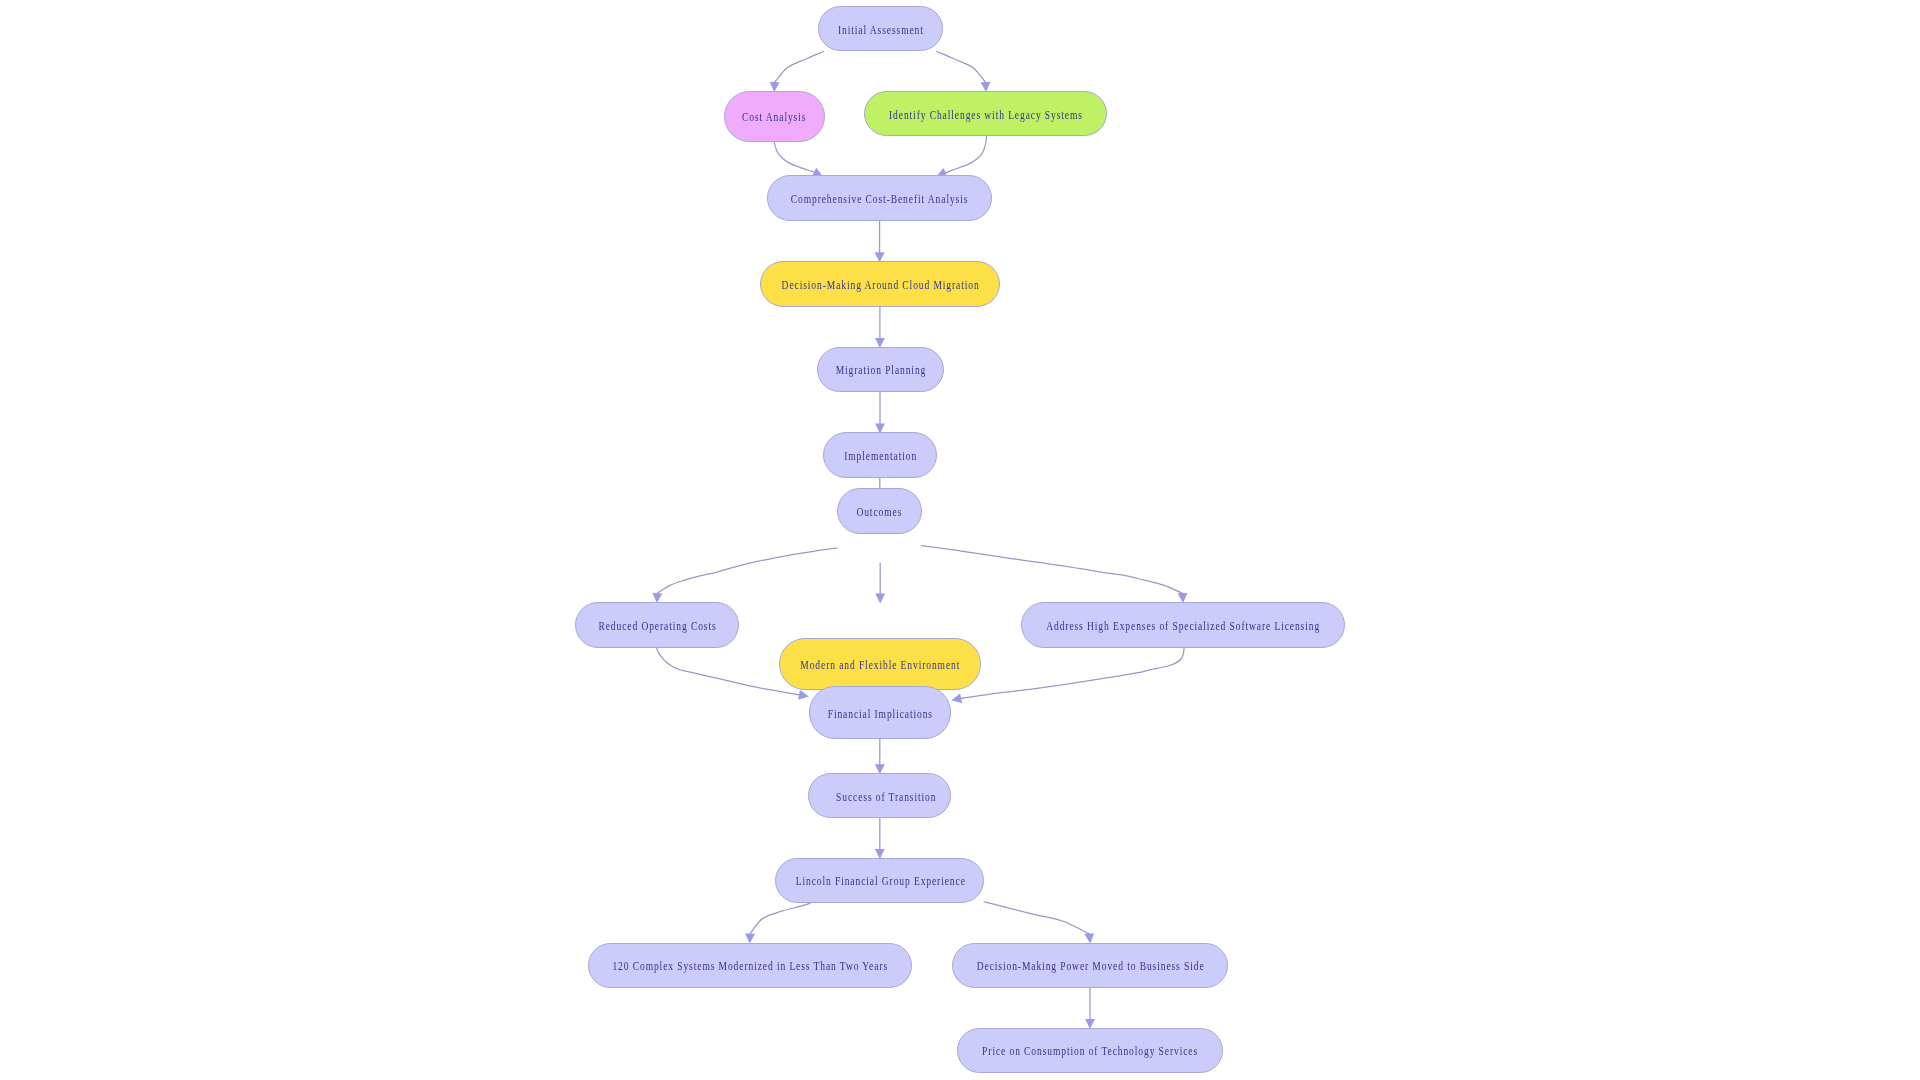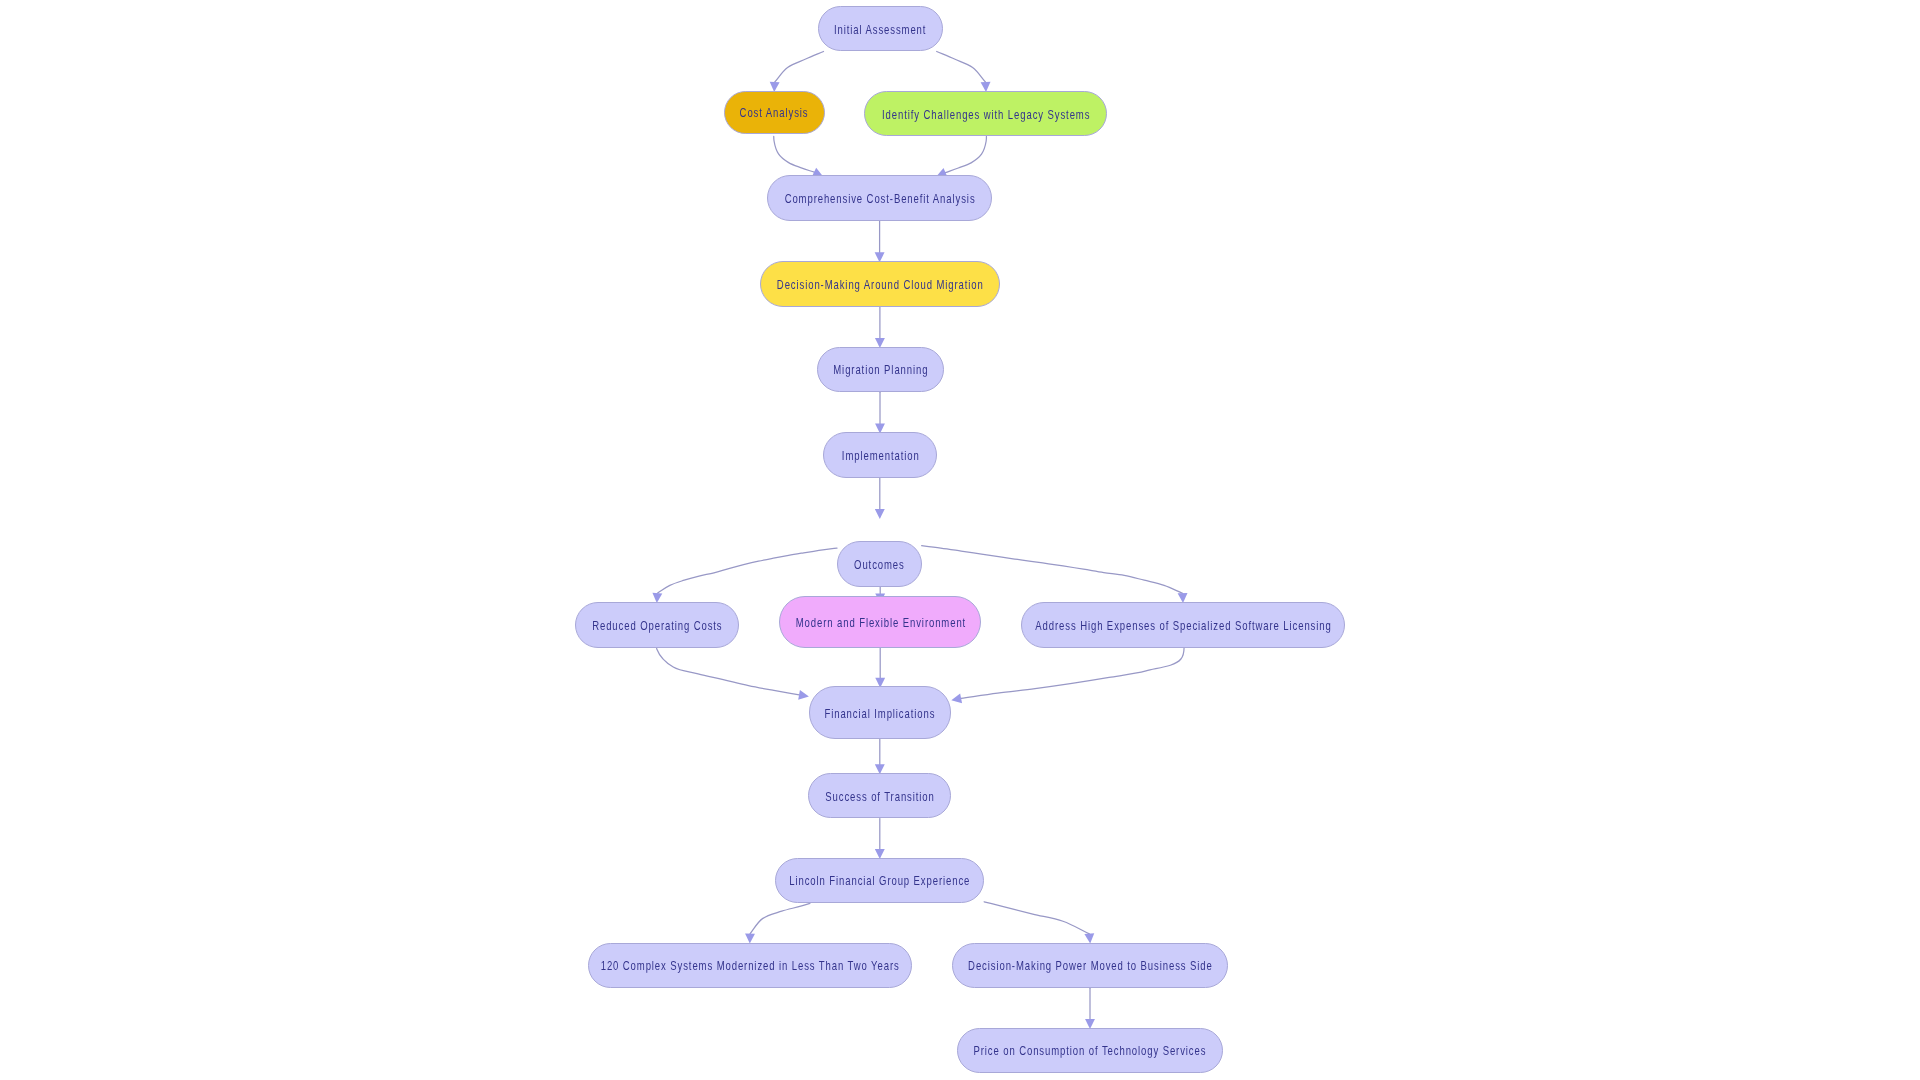--- a/index.html
+++ b/index.html
@@ -9,21 +9,21 @@
   #edge-layer{position:absolute;left:0;top:0;width:1920px;height:1080px;}
   .node{position:absolute;box-sizing:border-box;display:flex;align-items:center;justify-content:center;
         border-style:solid;border-width:1px;border-radius:26px;}
   .node-label{display:inline-block;font-size:12.2px;line-height:1;white-space:nowrap;
               letter-spacing:1.15px;text-indent:1.15px;
               transform:scaleX(0.782) translateY(0.8px) translateZ(0);}
 </style>
 </head>
 <body style="background: rgb(255, 255, 255);">
 
-<div id="canvas" style="background: rgb(255, 255, 255);">
+<div id="canvas" style="background: rgb(255, 255, 255); font-family: Liberation Serif, serif;">
   <svg id="edge-layer" viewBox="0 0 1920 1080" xmlns="http://www.w3.org/2000/svg">
       <g>
         <path d="M823.51,51.49 C817.55,54.01 811.59,56.41 805.7,59.03 C799.61,61.74 792.76,63.66 787.58,67.51 C782.4,71.36 778.95,77.24 774.63,82.11" fill="none" stroke="#9898c6" stroke-width="1.25" stroke-linecap="round"></path>
         <path d="M-4.95,-10 L4.95,-10 L0,0 Z" fill="#9a9ae8" transform="translate(774.2,91.9) rotate(2.51)"></path>
       </g>
       <g>
         <path d="M936.69,51.49 C942.65,54.01 948.61,56.41 954.5,59.03 C960.59,61.74 967.44,63.66 972.62,67.51 C977.8,71.36 981.25,77.24 985.57,82.11" fill="none" stroke="#9898c6" stroke-width="1.25" stroke-linecap="round"></path>
         <path d="M-4.95,-10 L4.95,-10 L0,0 Z" fill="#9a9ae8" transform="translate(986,91.9) rotate(-2.51)"></path>
       </g>
       <g>
@@ -92,45 +92,45 @@
       </g>
       <g>
         <path d="M1090,988.2 L1090,1019.15" fill="none" stroke="#9898c6" stroke-width="1.25" stroke-linecap="round"></path>
         <path d="M-4.95,-10 L4.95,-10 L0,0 Z" fill="#9a9ae8" transform="translate(1090,1028.95) rotate(0)"></path>
       </g>
     </svg>
   <div id="node-layer">
       <div class="node" style="left: 817.5px; top: 5.8px; width: 125.3px; height: 45.7px; background: rgb(204, 204, 250); border-color: rgb(168, 168, 216);">
         <span class="node-label" style="color: rgb(51, 51, 140);">Initial Assessment</span>
       </div>
-      <div class="node" style="left: 723.5px; top: 90.8px; width: 101.2px; height: 43px; background: #eab308; border-color: rgb(168, 168, 216); text-align: right;">
+      <div class="node" style="left: 723.5px; top: 90.8px; width: 101.2px; height: 51px; background: #f0abfc; border-color: rgb(168, 168, 216); text-align: right;">
         <span class="node-label" style="color: rgb(51, 51, 140);">Cost Analysis</span>
       </div>
       <div class="node" style="left: 864.4px; top: 90.8px; width: 242.5px; height: 45.7px; background: #bef264; border-color: rgb(168, 168, 216);">
         <span class="node-label" style="color: rgb(51, 51, 140);">Identify Challenges with Legacy Systems</span>
       </div>
       <div class="node" style="left: 766.7px; top: 175.4px; width: 225.7px; height: 45.7px; background: rgb(204, 204, 250); border-color: rgb(168, 168, 216);">
         <span class="node-label" style="color: rgb(51, 51, 140);">Comprehensive Cost-Benefit Analysis</span>
       </div>
       <div class="node" style="left: 759.5px; top: 260.9px; width: 240.7px; height: 45.7px; background: #fde047; border-color: rgb(168, 168, 216);">
         <span class="node-label" style="color: rgb(51, 51, 140);">Decision-Making Around Cloud Migration</span>
       </div>
       <div class="node" style="left: 816.5px; top: 346.5px; width: 127px; height: 45.7px; background: rgb(204, 204, 250); border-color: rgb(168, 168, 216);">
         <span class="node-label" style="color: rgb(51, 51, 140);">Migration Planning</span>
       </div>
       <div class="node" style="left: 822.8px; top: 432px; width: 114.1px; height: 45.7px; background: rgb(204, 204, 250); border-color: rgb(168, 168, 216);">
         <span class="node-label" style="color: rgb(51, 51, 140);">Implementation</span>
       </div>
-      <div class="node" style="left: 837px; top: 541px; width: 84.7px; height: 45.7px; background: rgb(204, 204, 250); border-color: rgb(168, 168, 216);">
+      <div class="node" style="left: 837px; top: 488px; width: 84.7px; height: 45.7px; background: rgb(204, 204, 250); border-color: rgb(168, 168, 216);">
         <span class="node-label" style="color: rgb(51, 51, 140);">Outcomes</span>
       </div>
       <div class="node" style="left: 574.6px; top: 602px; width: 164.6px; height: 45.7px; background: rgb(204, 204, 250); border-color: rgb(168, 168, 216); align-items: center;">
         <span class="node-label" style="color: rgb(51, 51, 140);">Reduced Operating Costs</span>
       </div>
-      <div class="node" style="left: 779.2px; top: 596px; width: 202px; height: 52px; background: #f0abfc; border-color: rgb(168, 168, 216);">
+      <div class="node" style="left: 779.2px; top: 638px; width: 202px; height: 52px; background: #fde047; border-color: rgb(168, 168, 216);">
         <span class="node-label" style="color: rgb(51, 51, 140);">Modern and Flexible Environment</span>
       </div>
       <div class="node" style="left: 1020.6px; top: 602px; width: 324.8px; height: 45.7px; background: rgb(204, 204, 250); border-color: rgb(168, 168, 216);">
         <span class="node-label" style="color: rgb(51, 51, 140);">Address High Expenses of Specialized Software Licensing</span>
       </div>
       <div class="node" style="left: 808.9px; top: 686.2px; width: 141.8px; height: 53px; background: rgb(204, 204, 250); border-color: rgb(168, 168, 216);">
         <span class="node-label" style="color: rgb(51, 51, 140);">Financial Implications</span>
       </div>
       <div class="node" style="left: 808.4px; top: 772.8px; width: 142.7px; height: 45.7px; background: rgb(204, 204, 250); border-color: rgb(168, 168, 216); justify-content: flex-end;">
         <span class="node-label" style="color: rgb(51, 51, 140);">Success of Transition</span>

